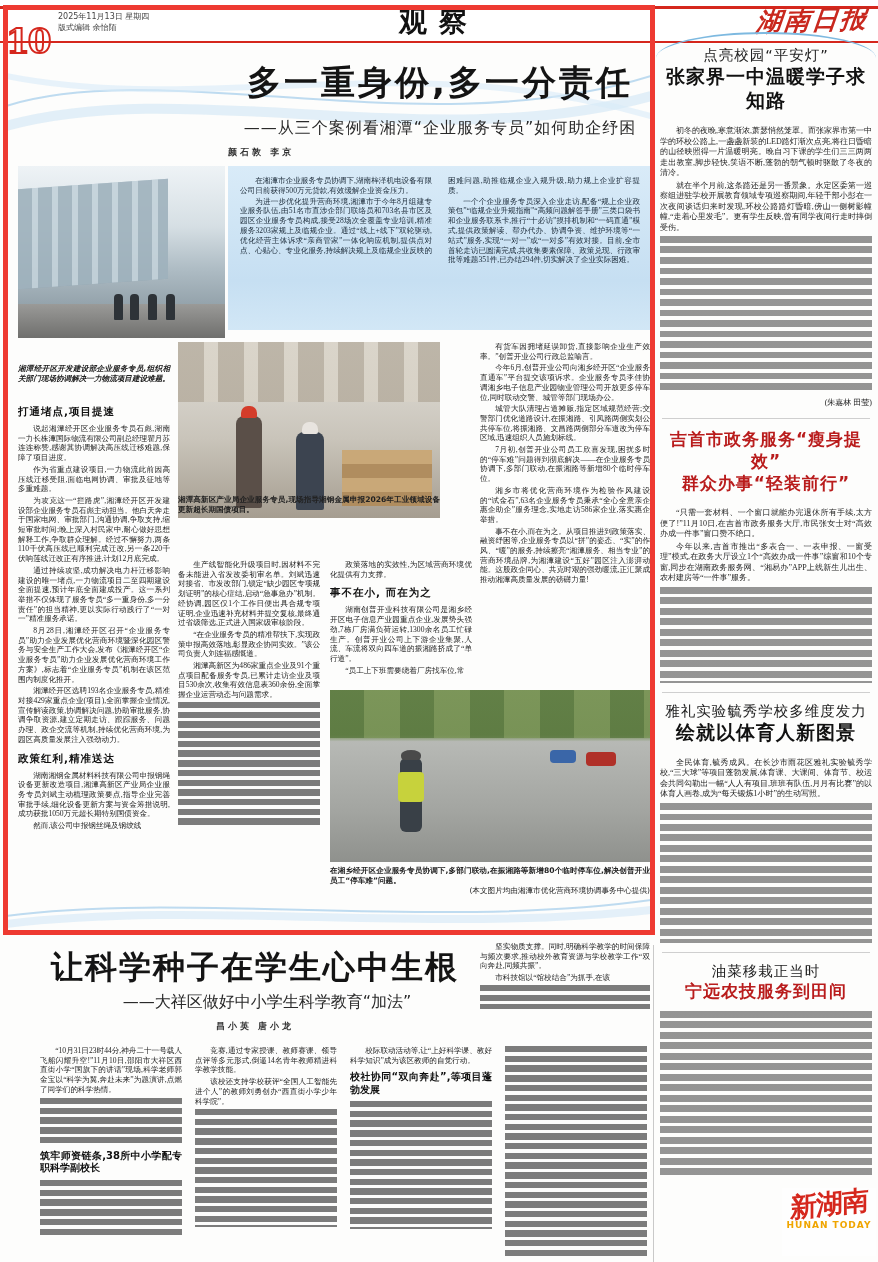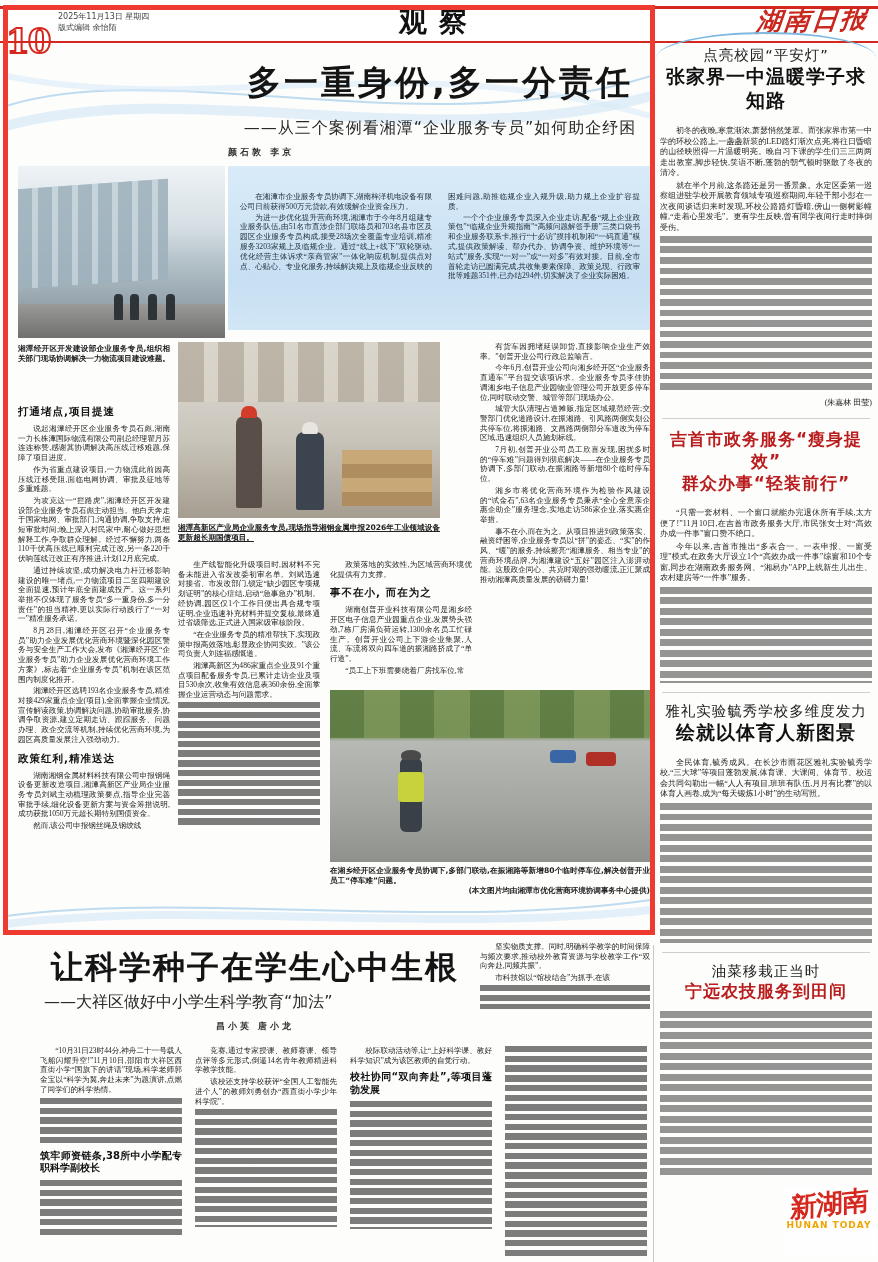--- a/index.html
+++ b/index.html
@@ -31,21 +31,21 @@
   .wave-bot { position:absolute; left:6px; top:890px; width:645px; height:42px; z-index:0; }
   
   .headline { position:absolute; left:228px; top:62px; width:424px; text-align:center; z-index:2;
     font:900 34px/40px "DejaVu Sans",sans-serif; color:#141414; letter-spacing:3px; }
   .subheadline { position:absolute; left:228px; top:118px; width:424px; text-align:center; z-index:2;
     font:500 16px/20px "DejaVu Sans",sans-serif; color:#2a2a2a; letter-spacing:1px; }
   .byline { position:absolute; left:228px; top:146px; width:424px; text-align:left; z-index:2;
     font:700 9px/12px "DejaVu Sans",sans-serif; color:#333; letter-spacing:3px; }
   .intro-box { position:absolute; left:228px; top:166px; width:424px; height:164px; z-index:1;
     background:linear-gradient(180deg,#d9ebf8 0%,#c6dff2 70%,#d2e7f6 100%);
-    padding:26px 12px; column-count:2; column-gap:16px;
+    padding:10px 12px; column-count:2; column-gap:16px;
     font:7.6px/9.8px "Liberation Serif",serif; text-align:justify; color:#1b2a38; }
   .intro-box p { text-indent:2em; margin-bottom:1px; }
   .photo { position:absolute; overflow:hidden; z-index:1; }
   .ph1 { left:18px; top:166px; width:207px; height:172px;
     background:linear-gradient(180deg,#eef3f6 0%,#d6dfe4 35%,#aebcc4 60%,#7c8b94 100%); }
   .ph1 .building { position:absolute; left:0; top:18px; width:150px; height:100px;
     background:repeating-linear-gradient(90deg,#9fb2bd 0 14px,#c3d2da 14px 20px),linear-gradient(180deg,#b9c9d2,#8fa2ad); opacity:.9; transform:skewY(-4deg); }
   .ph1 .ground { position:absolute; left:0; bottom:0; width:100%; height:34px; background:linear-gradient(180deg,#9a9a98,#6f6f6d); }
   .ph1 .fig { position:absolute; bottom:18px; width:9px; height:26px; border-radius:4px 4px 1px 1px; background:#2e3338; }
   .ph2 { left:178px; top:342px; width:262px; height:176px;
@@ -61,24 +61,24 @@
   .ph3 { left:330px; top:690px; width:320px; height:172px;
     background:linear-gradient(180deg,#86a061 0%,#6d8a4c 26%,#b7b9b5 30%,#a3a5a1 70%,#8f918d 100%); }
   .ph3 .trees { position:absolute; left:0; top:0; width:100%; height:48px;
     background:repeating-linear-gradient(90deg,#5c7a42 0 34px,#7a9458 34px 70px); opacity:.85; }
   .ph3 .worker { position:absolute; left:70px; bottom:30px; width:22px; height:74px; border-radius:6px; background:#394047; }
   .ph3 .worker:before { content:""; position:absolute; left:-2px; top:14px; width:26px; height:30px; border-radius:4px; background:#c7d23c; }
   .ph3 .worker:after { content:""; position:absolute; left:1px; top:-8px; width:20px; height:10px; border-radius:50% 50% 4px 4px; background:#4a4a4a; }
   .ph3 .carA { position:absolute; right:34px; top:62px; width:30px; height:14px; border-radius:4px; background:#b03028; }
   .ph3 .carB { position:absolute; right:74px; top:60px; width:26px; height:13px; border-radius:4px; background:#3a66a8; }
   .caption { position:absolute; z-index:1; font:700 7.6px/10px "DejaVu Sans",sans-serif; color:#222; text-align:justify; }
-  .cap1 { left:18px; top:344px; width:152px; }
-  .cap2 { left:178px; top:523px; width:262px;text-decoration:underline; }
+  .cap1 { left:18px; top:364px; width:152px;font-style:italic; }
+  .cap2 { left:178px; top:495px; width:262px; }
   .cap3 { left:330px; top:866px; width:320px; }
-  .credit { display:block; text-align:right; font-weight:700; }
+  .credit { display:block; text-align:right; font-weight:400; }
   .art-col { position:absolute; z-index:1; overflow:hidden;
     font:7.6px/9.7px "Liberation Serif",serif; text-align:justify; color:#1d1d1d; }
   .col-p { text-indent:2em; margin-bottom:2px; }
   .col-h { font:700 10.5px/13px "DejaVu Sans",sans-serif; text-align:left; letter-spacing:1px;
     margin:7px 0 6px; color:#111; }
   .mcol1 { left:18px;  top:398px; width:152px; height:534px; }
   .mcol2 { left:178px; top:560px; width:142px; height:372px; }
   .mcol3 { left:330px; top:560px; width:142px; height:130px; }
   .mcol4 { left:480px; top:342px; width:170px; height:346px; }
   
@@ -93,21 +93,21 @@
   .sb-title { text-align:center; font:900 19px/24px "DejaVu Sans",sans-serif; color:#111; letter-spacing:1px; }
   .sb-title2 { text-align:center; font:900 17px/22px "DejaVu Sans",sans-serif; color:#b91c1c; letter-spacing:1px; }
   .sb-body { font:8px/10.5px "Liberation Serif",serif; text-align:justify; color:#1d1d1d; margin-top:14px; }
   .sb-body p { text-indent:2em; margin-bottom:2px; }
   .sb-attr { text-align:right; font:8px/12px "Liberation Serif",serif; color:#222; }
   .sb-divider { height:1px; background:#cfcfcf; margin:9px 2px; }
   .sb-sec { position:relative; }
   
   .bt-title { position:absolute; left:40px; top:948px; width:430px; text-align:center;
     font:900 32px/38px "DejaVu Sans",sans-serif; color:#141414; letter-spacing:2px; }
-  .bt-sub { position:absolute; left:44px; top:992px; width:430px; 
+  .bt-sub { position:absolute; left:52px; top:992px; width:430px; text-align:center;
     font:500 16px/20px "DejaVu Sans",sans-serif; color:#2a2a2a; }
   .bt-byline { position:absolute; left:40px; top:1020px; width:430px; text-align:center;
     font:700 9px/12px "DejaVu Sans",sans-serif; color:#333; letter-spacing:3px; }
   .bt-lead { left:480px; top:942px; width:170px; height:100px; }
   .bcol1 { left:40px;  top:1046px; width:142px; height:214px; }
   .bcol2 { left:195px; top:1046px; width:142px; height:214px; }
   .bcol3 { left:350px; top:1046px; width:142px; height:214px; }
   .bcol4 { left:505px; top:1046px; width:142px; height:214px; }
   .bcol-h { font:700 10px/12.5px "DejaVu Sans",sans-serif; margin:6px 0 5px; color:#111; }
   

